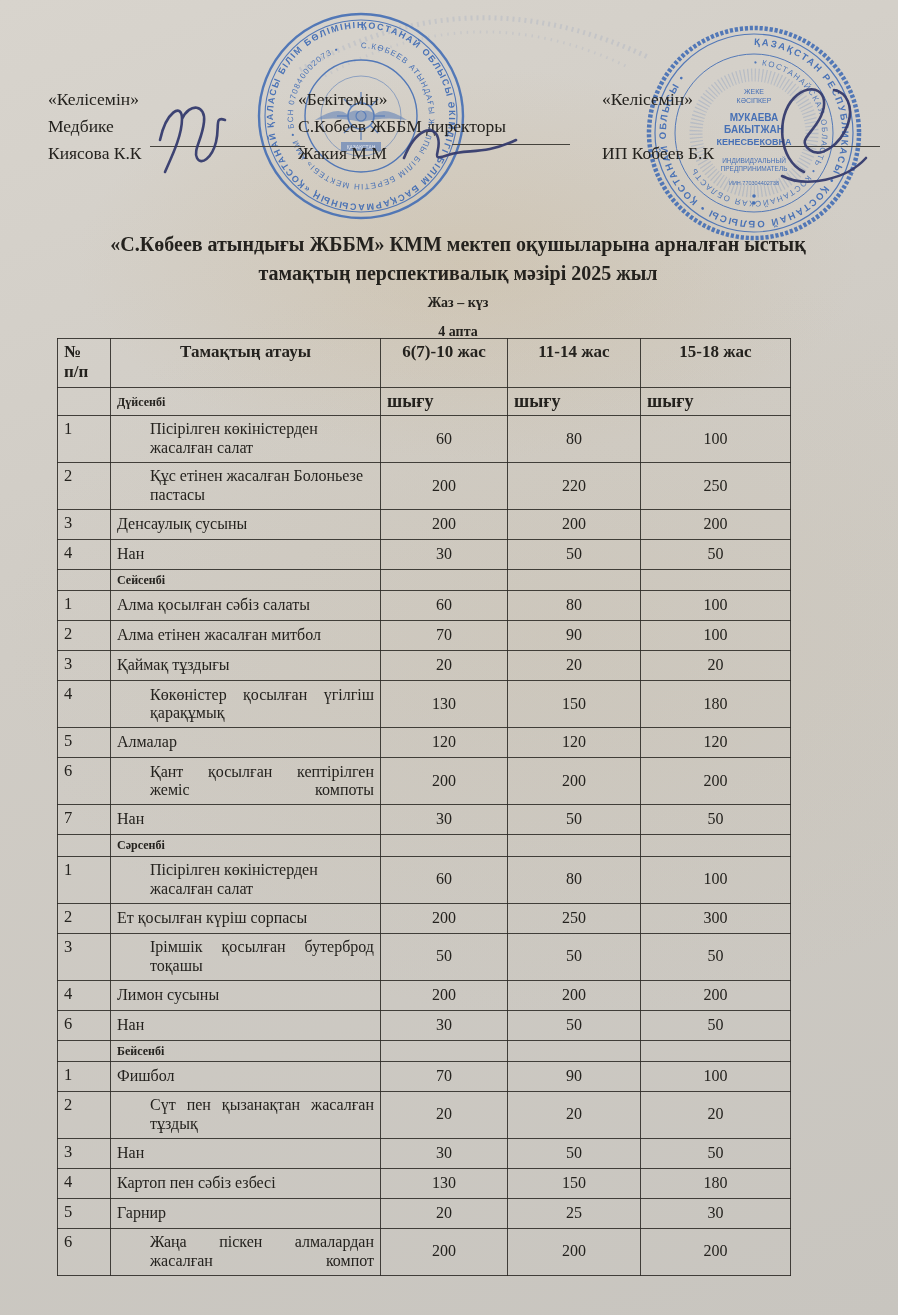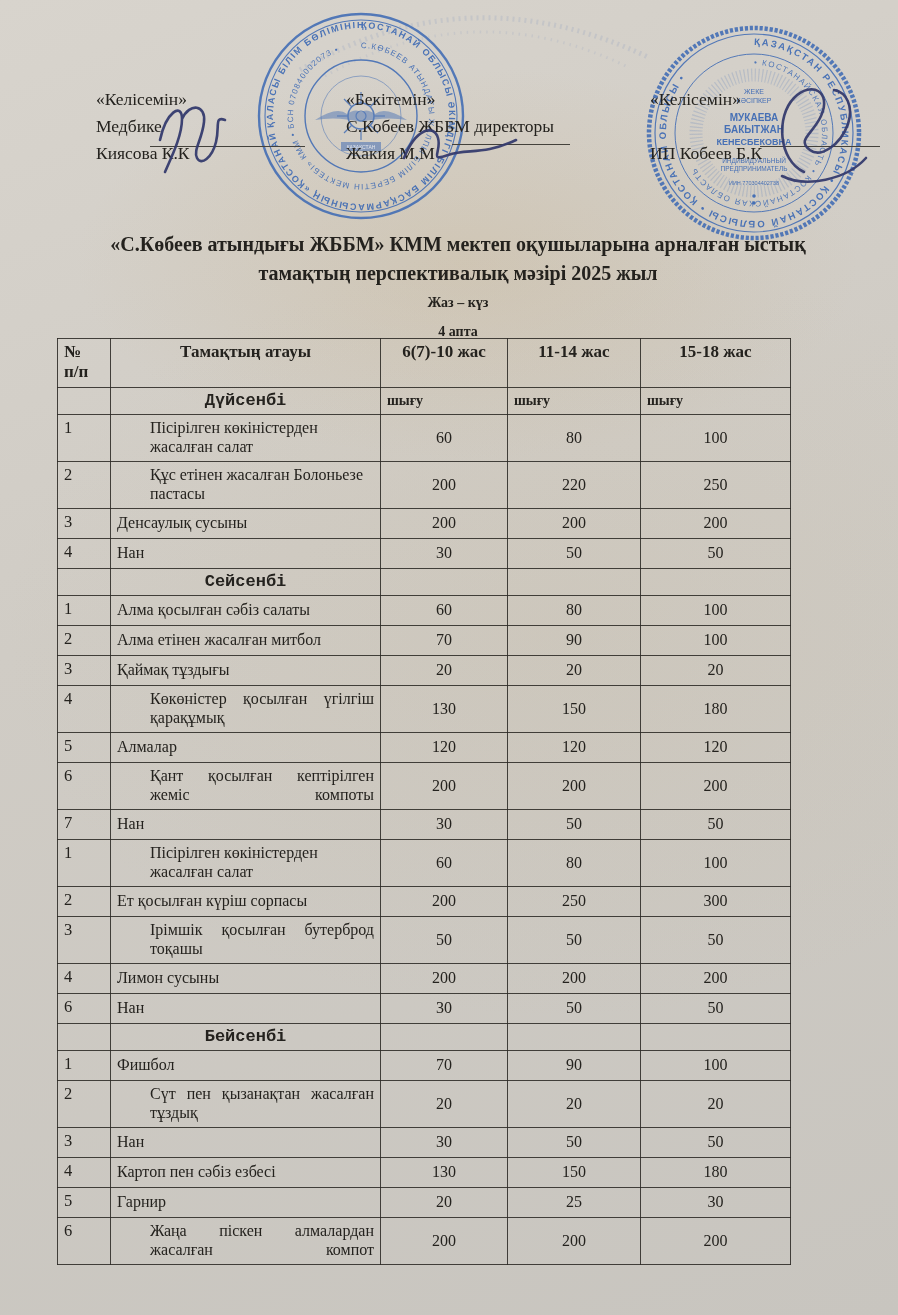--- a/index.html
+++ b/index.html
@@ -6,21 +6,21 @@
   body{width:898px;height:1315px;overflow:hidden;
        font-family:"Liberation Serif","DejaVu Serif",serif;}
   .page{position:relative;width:898px;height:1315px;
         background:linear-gradient(160deg,#d8d4cd 0%,#d0ccc5 40%,#c8c5bf 100%);
         color:#24221e;}
   .warm{position:absolute;inset:0;pointer-events:none;
         background:
           radial-gradient(560px 280px at 52% 20%, rgba(199,176,136,.30), rgba(199,176,136,0) 70%),
           radial-gradient(740px 520px at 62% 48%, rgba(193,175,140,.14), rgba(193,175,140,0) 75%);}
   
-  .appr{position:absolute;font-size:17.5px;line-height:27px;white-space:nowrap;z-index:5;margin-left:48px;}
+  .appr{position:absolute;font-size:17.5px;line-height:27px;white-space:nowrap;z-index:5;}
   .appr-left{left:48px;top:86px;}
   .appr-center{left:298px;top:86px;}
   .appr-right{left:602px;top:86px;}
   .appr div{height:27px;}
   .sig-line{position:absolute;border-bottom:1.6px solid #44423c;z-index:4;}
   .sig{position:absolute;z-index:6;}
   .sig path{fill:none;stroke:#353b6e;stroke-width:2.6;stroke-linecap:round;opacity:.95;}
   
   .stamp{position:absolute;z-index:3;}
   .stamp text{font-family:"Liberation Sans","DejaVu Sans",sans-serif;}
@@ -36,22 +36,22 @@
   table.menu th,table.menu td{border:1.8px solid rgba(44,42,37,.88);padding:3px 6px;}
   col.c0{width:53px;}col.c1{width:270px;}col.c2{width:127px;}col.c3{width:133px;}col.c4{width:150px;}
   th{font-weight:bold;vertical-align:top;text-align:center;font-size:17px;}
   th.h-num{text-align:left;white-space:pre-line;padding-left:7px;height:42px;}
   th.h-name{padding-top:5px;font-family:Liberation Serif, serif;}
   td.c-num{vertical-align:top;padding-left:7px;font-size:16.5px;}
   td.c-name{vertical-align:middle;padding-left:9px;padding-right:9px;}
   td.c-name.justify{text-align:justify;text-align-last:justify;}
   td.c-val{text-align:center;vertical-align:middle;}
   tr.day-row td{border-bottom-width:1.8px;}
-  td.c-day{font-weight:bold;text-align:center;font-size:17px;padding:4px 0;font-family:Liberation Mono, monospace;}
-  td.c-dayval{font-weight:bold;text-align:left !important;padding-left:12px;font-size:14px;}
+  td.c-day{font-weight:bold;text-align:left;font-size:12px;padding:4px 0;}
+  td.c-dayval{font-weight:bold;text-align:left !important;padding-left:12px;font-size:18px;}
   tr.single td{height:23px;}
   tr.double td.c-name{height:40px;padding-left:39px;}
 </style>
 </head>
 <body>
 
 <div class="page">
   <div class="warm"></div>
 
   <svg class="faint-arc" width="400" height="80" viewBox="0 0 400 80">
@@ -266,20 +266,27 @@
           <td class="c-val">200</td>
           <td class="c-val">200</td>
         </tr>
         <tr class="single">
           <td class="c-num">7</td>
           <td class="c-name">Нан</td>
           <td class="c-val">30</td>
           <td class="c-val">50</td>
           <td class="c-val">50</td>
         </tr>
+        <tr class="day-row">
+          <td class="c-num"></td>
+          <td class="c-day">Сәрсенбі</td>
+          <td class="c-val c-dayval"></td>
+          <td class="c-val c-dayval"></td>
+          <td class="c-val c-dayval"></td>
+        </tr>
         <tr class="double">
           <td class="c-num">1</td>
           <td class="c-name">Пісірілген көкіністерден жасалған салат</td>
           <td class="c-val">60</td>
           <td class="c-val">80</td>
           <td class="c-val">100</td>
         </tr>
         <tr class="single">
           <td class="c-num">2</td>
           <td class="c-name">Ет қосылған күріш сорпасы</td>

